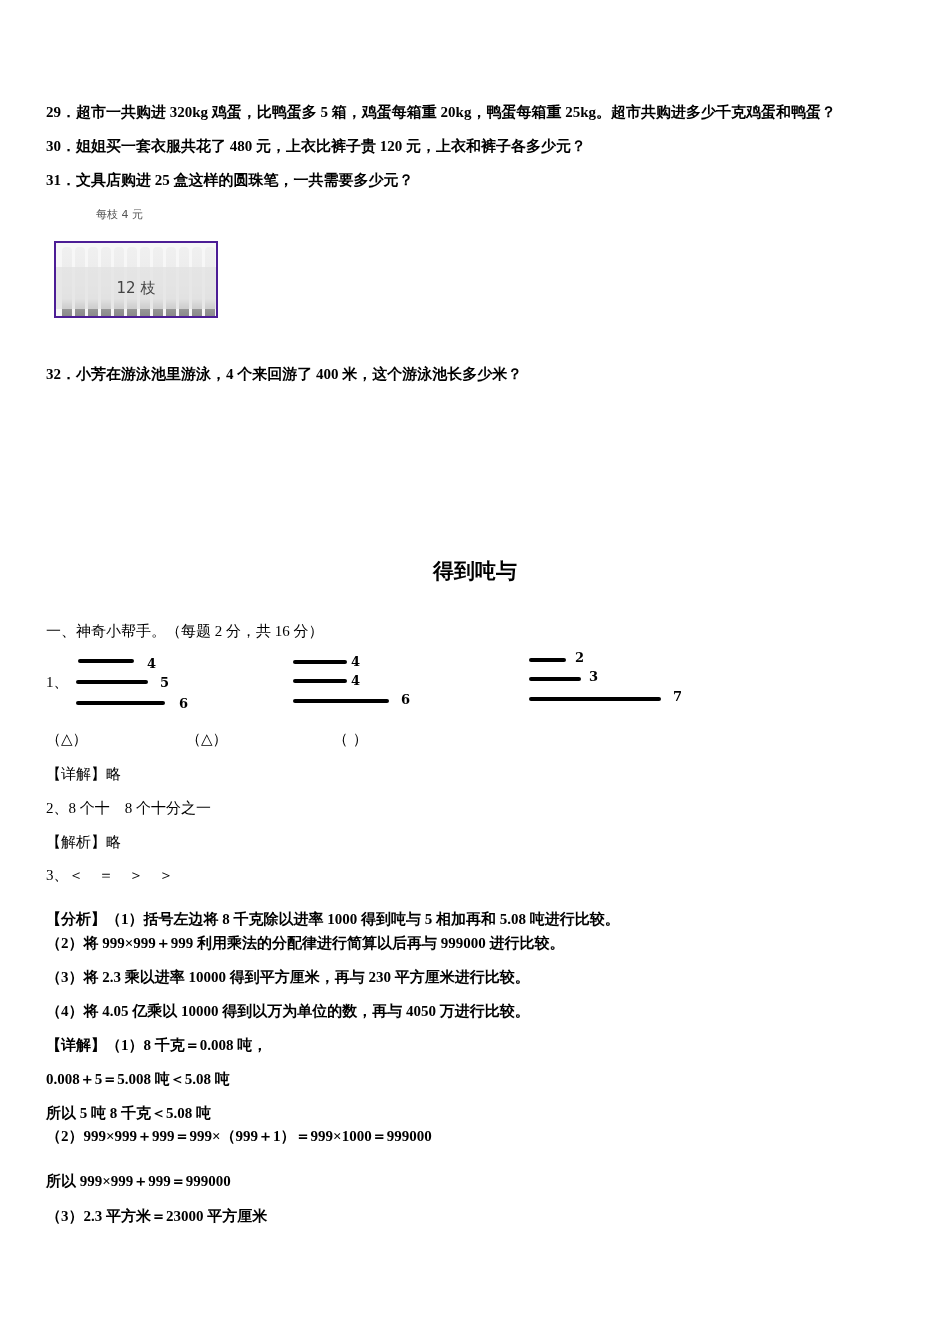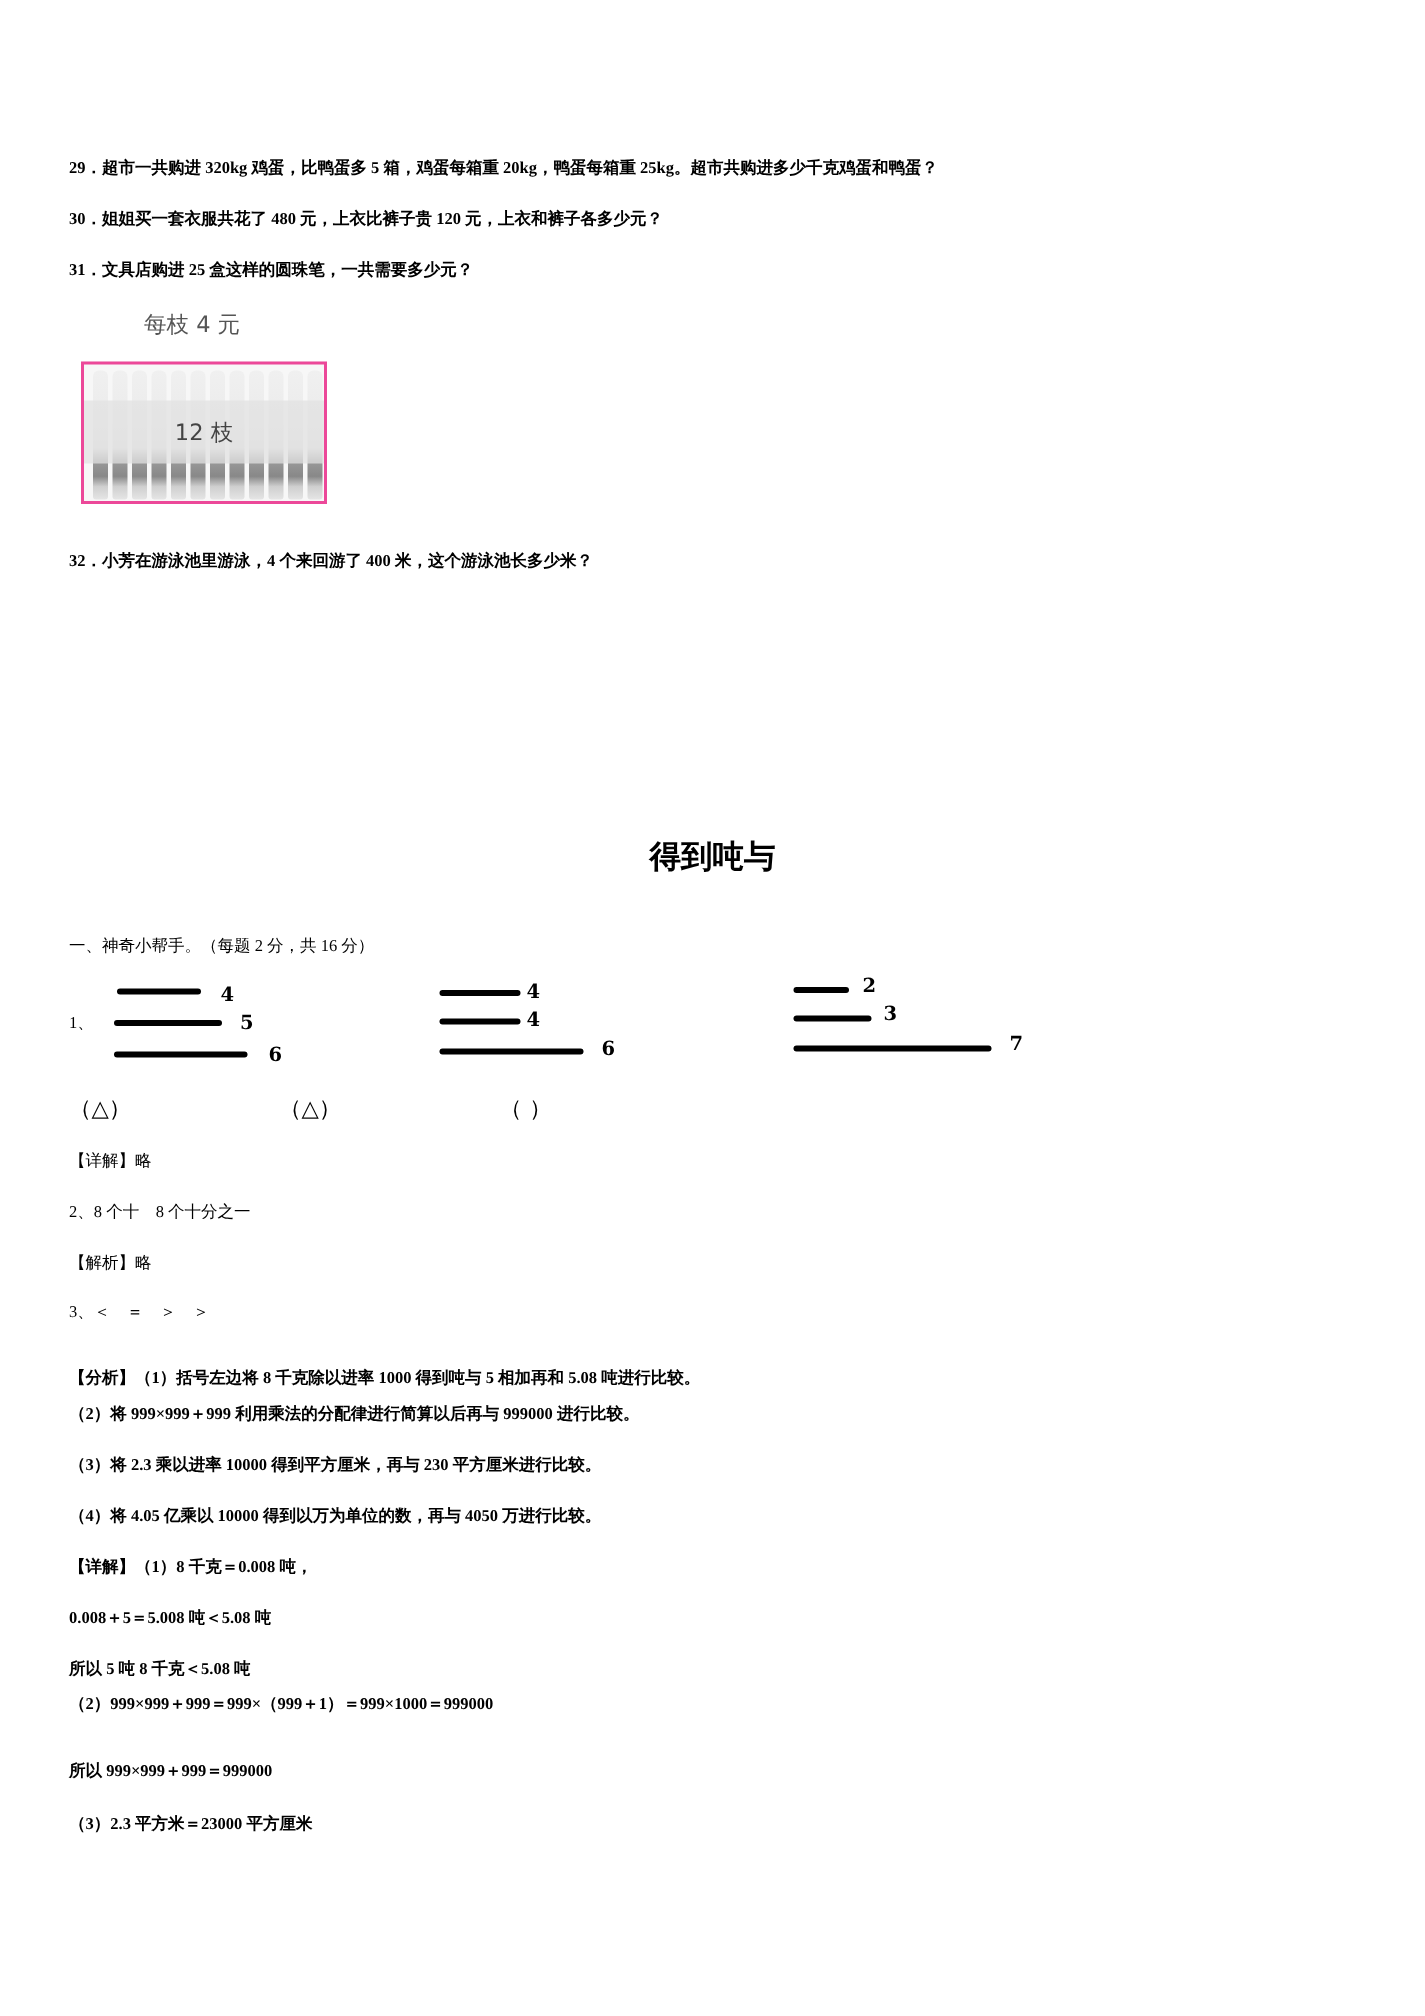--- a/index.html
+++ b/index.html
@@ -11,21 +11,21 @@
       width: 950px;
       height: 1344px;
       position: relative;
       overflow: hidden;
       font-family: "Liberation Serif", "DejaVu Serif", serif;
       color: #000;
     }
     .line {
       position: absolute;
       left: 46px;
-      font-size: 11px;
+      font-size: 15px;
       font-weight: bold;
       white-space: nowrap;
       line-height: 20px;
     }
     .title {
       position: absolute;
       left: 0;
       width: 950px;
       top: 558px;
       text-align: center;
@@ -40,31 +40,31 @@
       left: 52px;
       top: 205px;
       width: 172px;
       height: 135px;
     }
     .pen-price {
       position: absolute;
       left: 44px;
       top: 2px;
       font-family: "DejaVu Sans", sans-serif;
-      font-size: 15px;
+      font-size: 11px;
       color: #555;
       font-weight: normal;
     }
     .pen-box {
       position: absolute;
       left: 2px;
       top: 36px;
       width: 164px;
-      height: 95px;
-      border: 2px solid #ec4899;
+      height: 77px;
+      border: 2px solid #4c1d95;
       background: #f7f7f7;
       box-sizing: border-box;
       overflow: hidden;
     }
     .pen {
       position: absolute;
       top: 4px;
       width: 10px;
       height: 86px;
       border-radius: 4px 4px 2px 2px;

